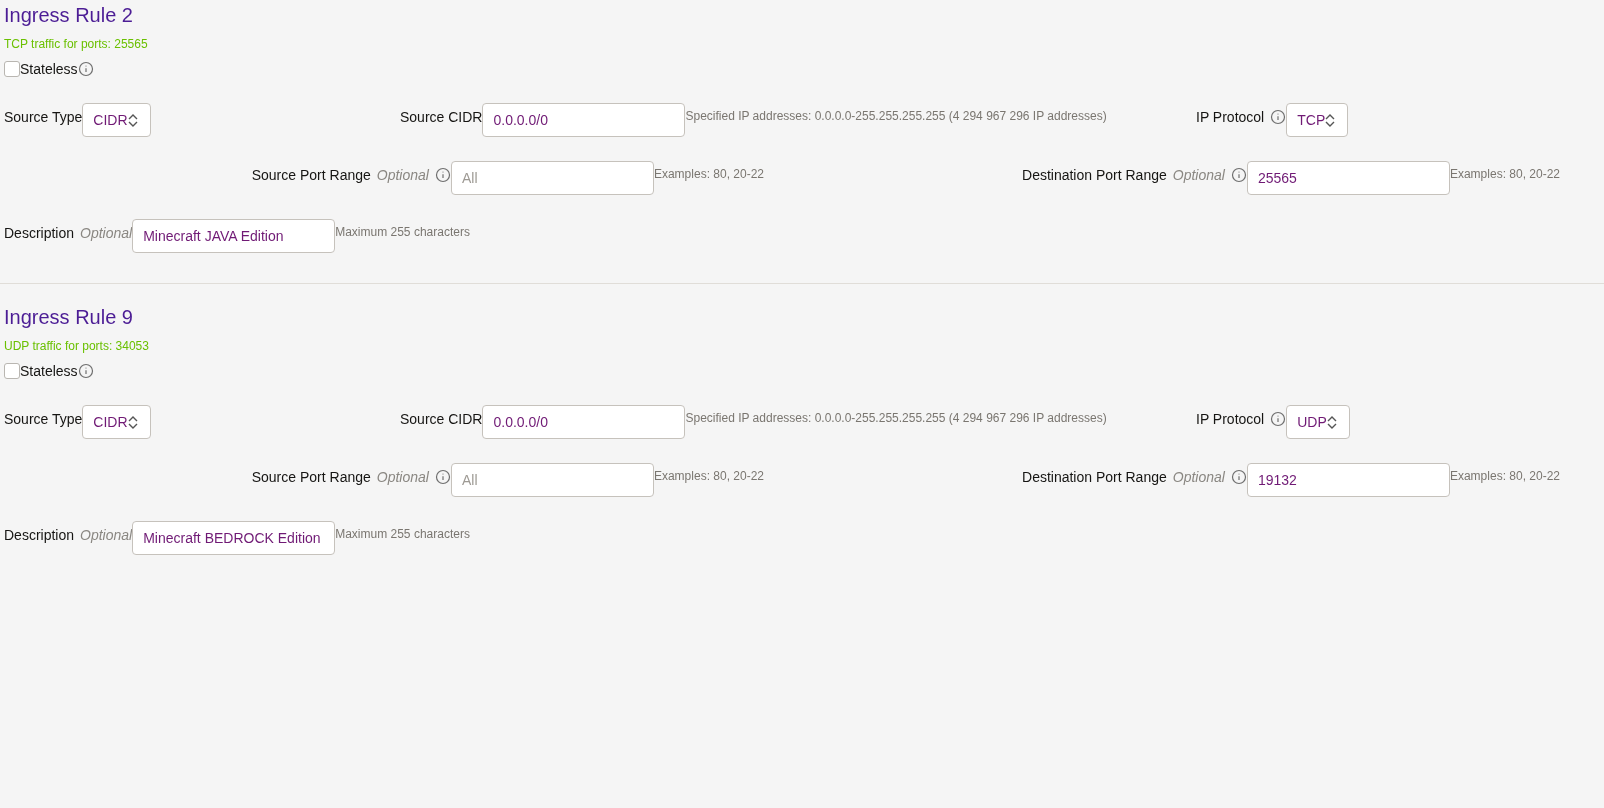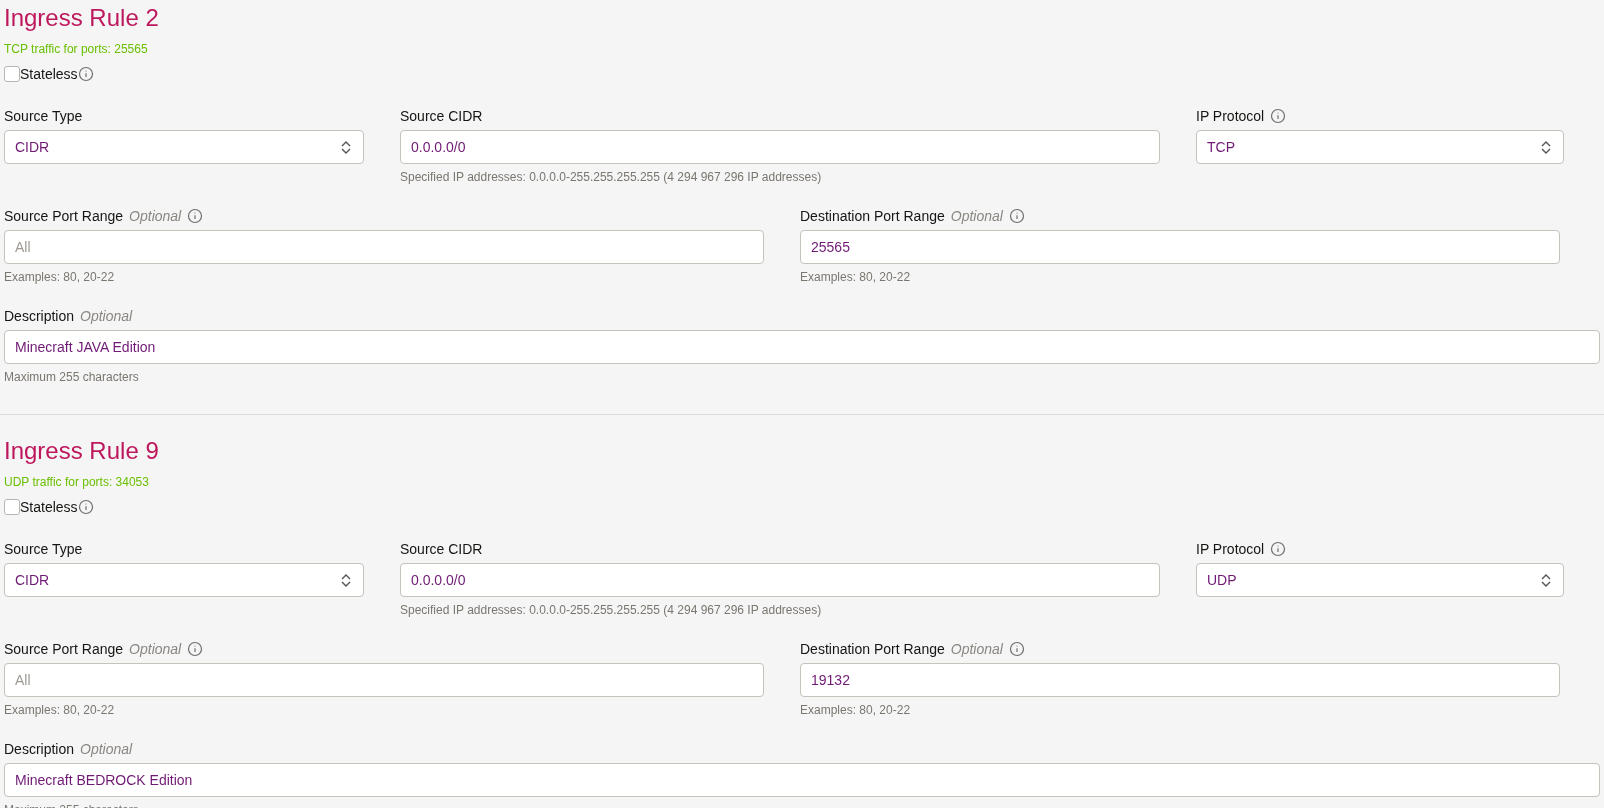--- a/index.html
+++ b/index.html
@@ -7,23 +7,23 @@
     font-family: -apple-system, BlinkMacSystemFont, "Segoe UI", Helvetica, Arial, sans-serif;
     background: #f5f5f5;
     color: #161513;
     font-size: 14px;
     width: 1604px;
   }
   .rule {
     padding: 4px 4px 18px 4px;
   }
   .rule-title {
-    font-size: 24px;
+    font-size: 20px;
     font-weight: 400;
-    color: #be185d;
+    color: #4c1d95;
     margin-bottom: 10px;
   }
   .rule-summary {
     font-size: 12px;
     color: #6ac000;
     margin-bottom: 10px;
   }
   .stateless-row {
     display: flex;
     align-items: center;
@@ -49,21 +49,21 @@
     justify-content: center;
     color: #6e6e6e;
     flex-shrink: 0;
   }
   .info-icon svg { width: 16px; height: 16px; }
   .row {
     display: flex;
     gap: 36px;
     margin-bottom: 24px;
   }
-  .field { display: flex; flex-direction: column; }
+  .field { display: flex; }
   .field-label {
     font-size: 14px;
     color: #161513;
     margin-bottom: 6px;
     display: flex;
     align-items: center;
     gap: 6px;
   }
   .optional {
     color: #8a8782;

